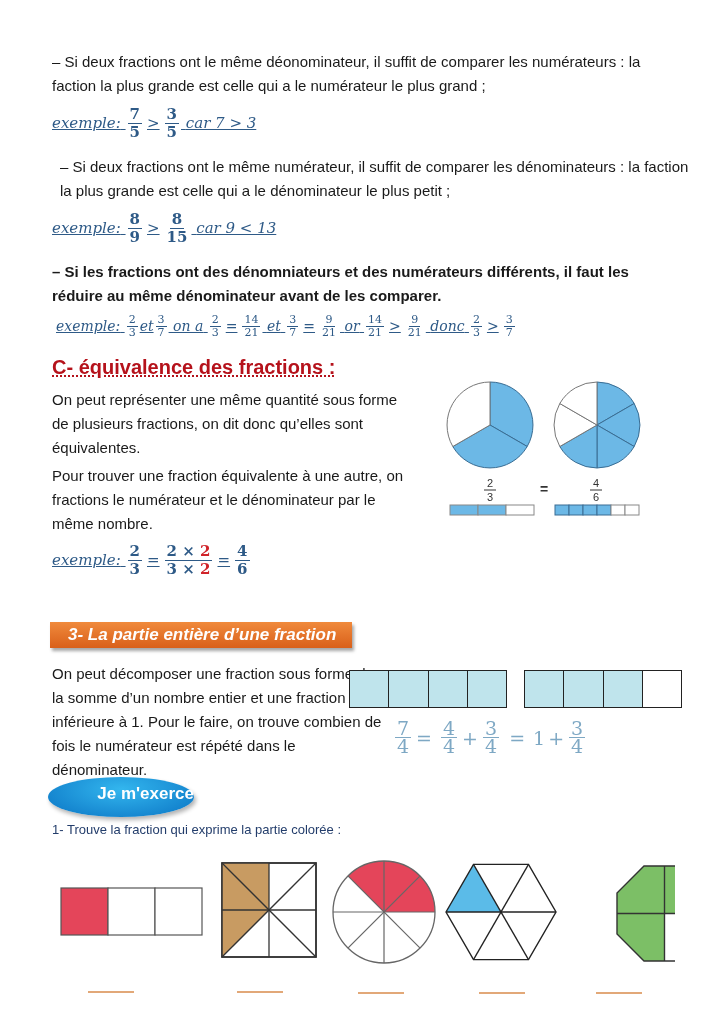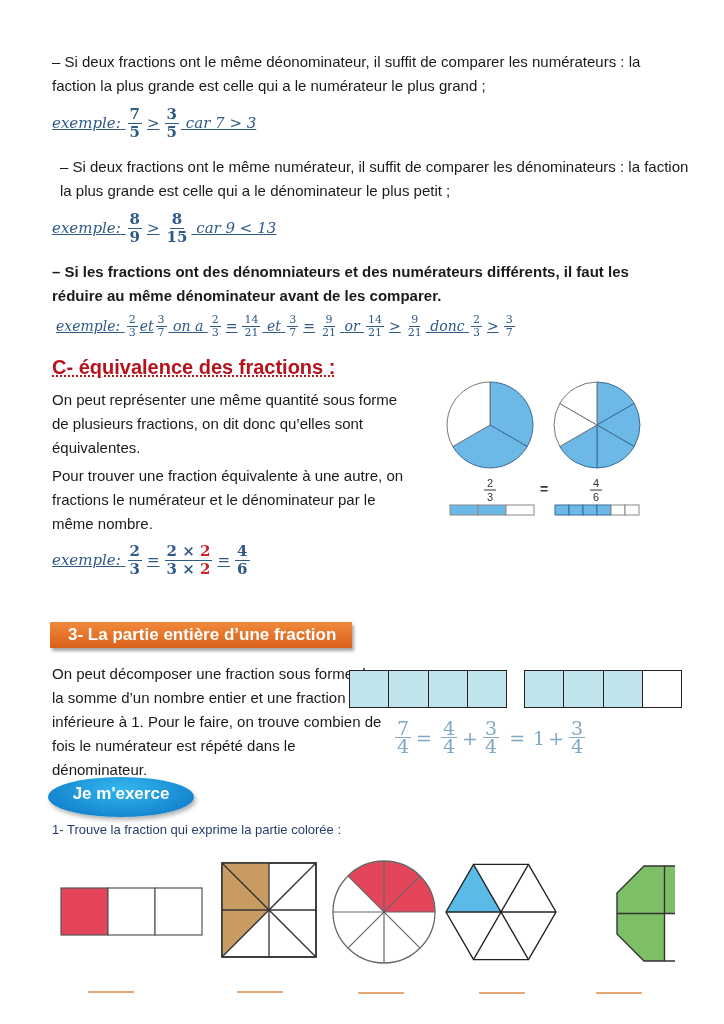--- a/index.html
+++ b/index.html
@@ -13,21 +13,21 @@
   .frac .n { border-bottom:1.4px solid #2e5a87; }
   .frac.small { font-size:11px; }
   .frac.small .n, .frac.small .d { line-height:12px; }
   .bold { font-weight:bold; }
   .red { color:#d0232a; }
   .op { font-style:normal; margin:0 3px; }
   .heading-c { color:#b5121b; font-weight:bold; font-size:20px; text-decoration:underline; text-decoration-style:dotted; }
   .orange-banner { background:linear-gradient(#f08a3c,#d9601a); color:#fff; font-weight:bold; font-size:17px;
                    padding:3px 12px 3px 18px; box-shadow:2px 3px 3px rgba(0,0,0,.35); }
   .blue-pill { background:radial-gradient(ellipse at 50% 30%, #33b6ee, #0a74c4); color:#fff; font-weight:bold;
-               font-size:17px; border-radius:50%; text-align:center; box-shadow:2px 3px 4px rgba(0,0,0,.3); }
+               font-size:17px; border-radius:50%; text-align:right; box-shadow:2px 3px 4px rgba(0,0,0,.3); }
   .ex-title { color:#233d6b; font-size:13px; }
   .answer-line { height:2px; background:#e2a878; width:46px; }
   .cellbar { display:flex; border:1.5px solid #222; }
   .cellbar div { flex:1; border-right:1.5px solid #222; }
   .cellbar div:last-child { border-right:none; }
   .light-math { font-family:"DejaVu Serif", serif; color:#7ea8c4; font-size:19px; }
   .light-math .frac .n { border-bottom:1.4px solid #7ea8c4; }
 </style>
 </head>
 <body>
@@ -148,21 +148,21 @@
   <g>
     <rect x="115" y="125" width="14" height="10" fill="#6cb8e6" stroke="#3a6d93"></rect>
     <rect x="129" y="125" width="14" height="10" fill="#6cb8e6" stroke="#3a6d93"></rect>
     <rect x="143" y="125" width="14" height="10" fill="#6cb8e6" stroke="#3a6d93"></rect>
     <rect x="157" y="125" width="14" height="10" fill="#6cb8e6" stroke="#3a6d93"></rect>
     <rect x="171" y="125" width="14" height="10" fill="#fff" stroke="#888"></rect>
     <rect x="185" y="125" width="14" height="10" fill="#fff" stroke="#888"></rect>
   </g>
 </svg>
 
-<div class="abs orange-banner" style="left:50px;top:622px;width:272px;">3- La partie entière d’une fraction</div>
+<div class="abs orange-banner" style="left:50px;top:622px;width:272px;font-style:italic;">3- La partie entière d’une fraction</div>
 <div class="abs para" style="left:52px;top:662px;width:330px;">On peut décomposer une fraction sous forme de la somme d’un nombre entier et une fraction inférieure à 1. Pour le faire, on trouve combien de fois le numérateur est répété dans le dénominateur.</div>
 
 <div class="abs cellbar" style="left:349px;top:670px;width:156px;height:36px;">
   <div style="background:#bfe4ec"></div>
     <div style="background:#bfe4ec"></div>
     <div style="background:#bfe4ec"></div>
     <div style="background:#bfe4ec"></div>
 </div>
 <div class="abs cellbar" style="left:524px;top:670px;width:156px;height:36px;">
   <div style="background:#bfe4ec"></div>

